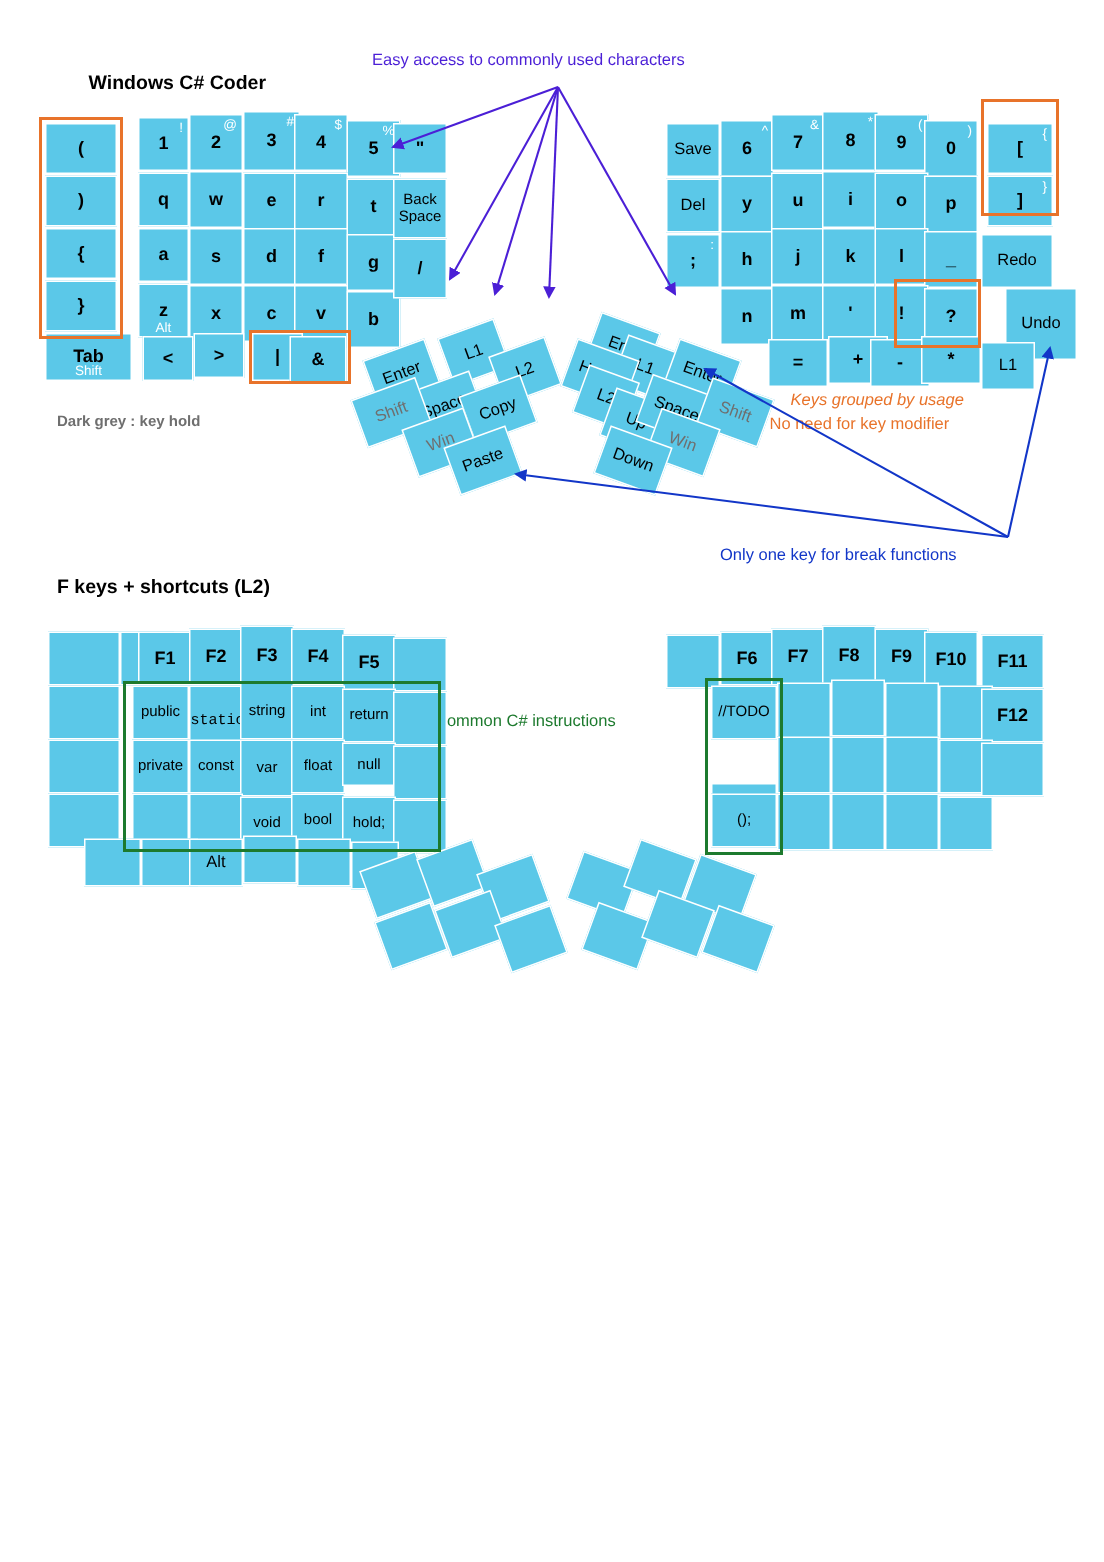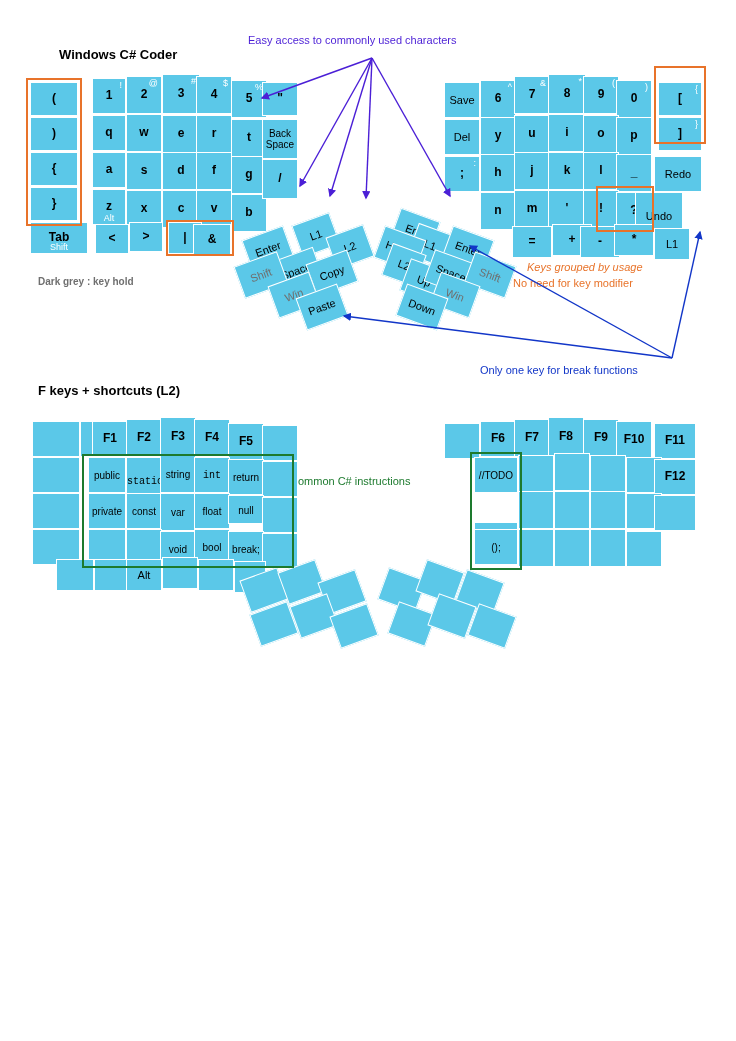--- a/index.html
+++ b/index.html
@@ -320,21 +320,21 @@
       </div>
       <div class="key" style="left: 548px; top: 190px; width: 38px; height: 38px;">
         <span class="main">'</span>
       </div>
       <div class="key" style="left: 583px; top: 190px; width: 36px; height: 38px;">
         <span class="main">!</span>
       </div>
       <div class="key" style="left: 616px; top: 192px; width: 36px; height: 38px;">
         <span class="main">?</span>
       </div>
-      <div class="key" style="left: 635px; top: 192px; width: 48px; height: 48px;">
+      <div class="key" style="left: 670px; top: 192px; width: 48px; height: 48px;">
         <span class="main med">Undo</span>
       </div>
     </div>
   <div id="l1-right-bottom">
       <div class="key" style="left: 512px; top: 226px; width: 40px; height: 32px;">
         <span class="main">=</span>
       </div>
       <div class="key" style="left: 552px; top: 224px; width: 40px; height: 32px;">
         <span class="main">+</span>
       </div>
@@ -439,21 +439,21 @@
       </div>
       <div class="key" style="left: 88px; top: 457px; width: 38px; height: 36px;">
         <span class="main small">public</span>
       </div>
       <div class="key" style="left: 126px; top: 457px; width: 36px; height: 48px; font-family: Liberation Mono, monospace;">
         <span class="main small">static</span>
       </div>
       <div class="key" style="left: 160px; top: 455px; width: 36px; height: 38px;">
         <span class="main small">string</span>
       </div>
-      <div class="key" style="left: 194px; top: 457px; width: 36px; height: 36px; font-family: Liberation Mono, monospace;">
+      <div class="key" style="left: 194px; top: 457px; width: 36px; height: 36px;">
         <span class="main small">int</span>
       </div>
       <div class="key" style="left: 228px; top: 459px; width: 36px; height: 36px;">
         <span class="main small">return</span>
       </div>
       <div class="key" style="left: 262px; top: 461px; width: 36px; height: 36px;">
         <span class="main"></span>
       </div>
       <div class="key" style="left: 32px; top: 493px; width: 48px; height: 36px;">
         <span class="main"></span>
@@ -485,21 +485,21 @@
       <div class="key" style="left: 126px; top: 529px; width: 36px; height: 36px;">
         <span class="main"></span>
       </div>
       <div class="key" style="left: 160px; top: 531px; width: 36px; height: 36px;">
         <span class="main small">void</span>
       </div>
       <div class="key" style="left: 194px; top: 529px; width: 36px; height: 36px;">
         <span class="main small">bool</span>
       </div>
       <div class="key" style="left: 228px; top: 531px; width: 36px; height: 36px;">
-        <span class="main small">break;</span>
+        <span class="main small">hold;</span>
       </div>
       <div class="key" style="left: 262px; top: 533px; width: 36px; height: 36px;">
         <span class="main"></span>
       </div>
     </div>
   <div id="l2-left-bottom">
       <div class="key" style="left: 56px; top: 559px; width: 38px; height: 32px;">
         <span class="main"></span>
       </div>
       <div class="key" style="left: 94px; top: 559px; width: 38px; height: 32px;">

